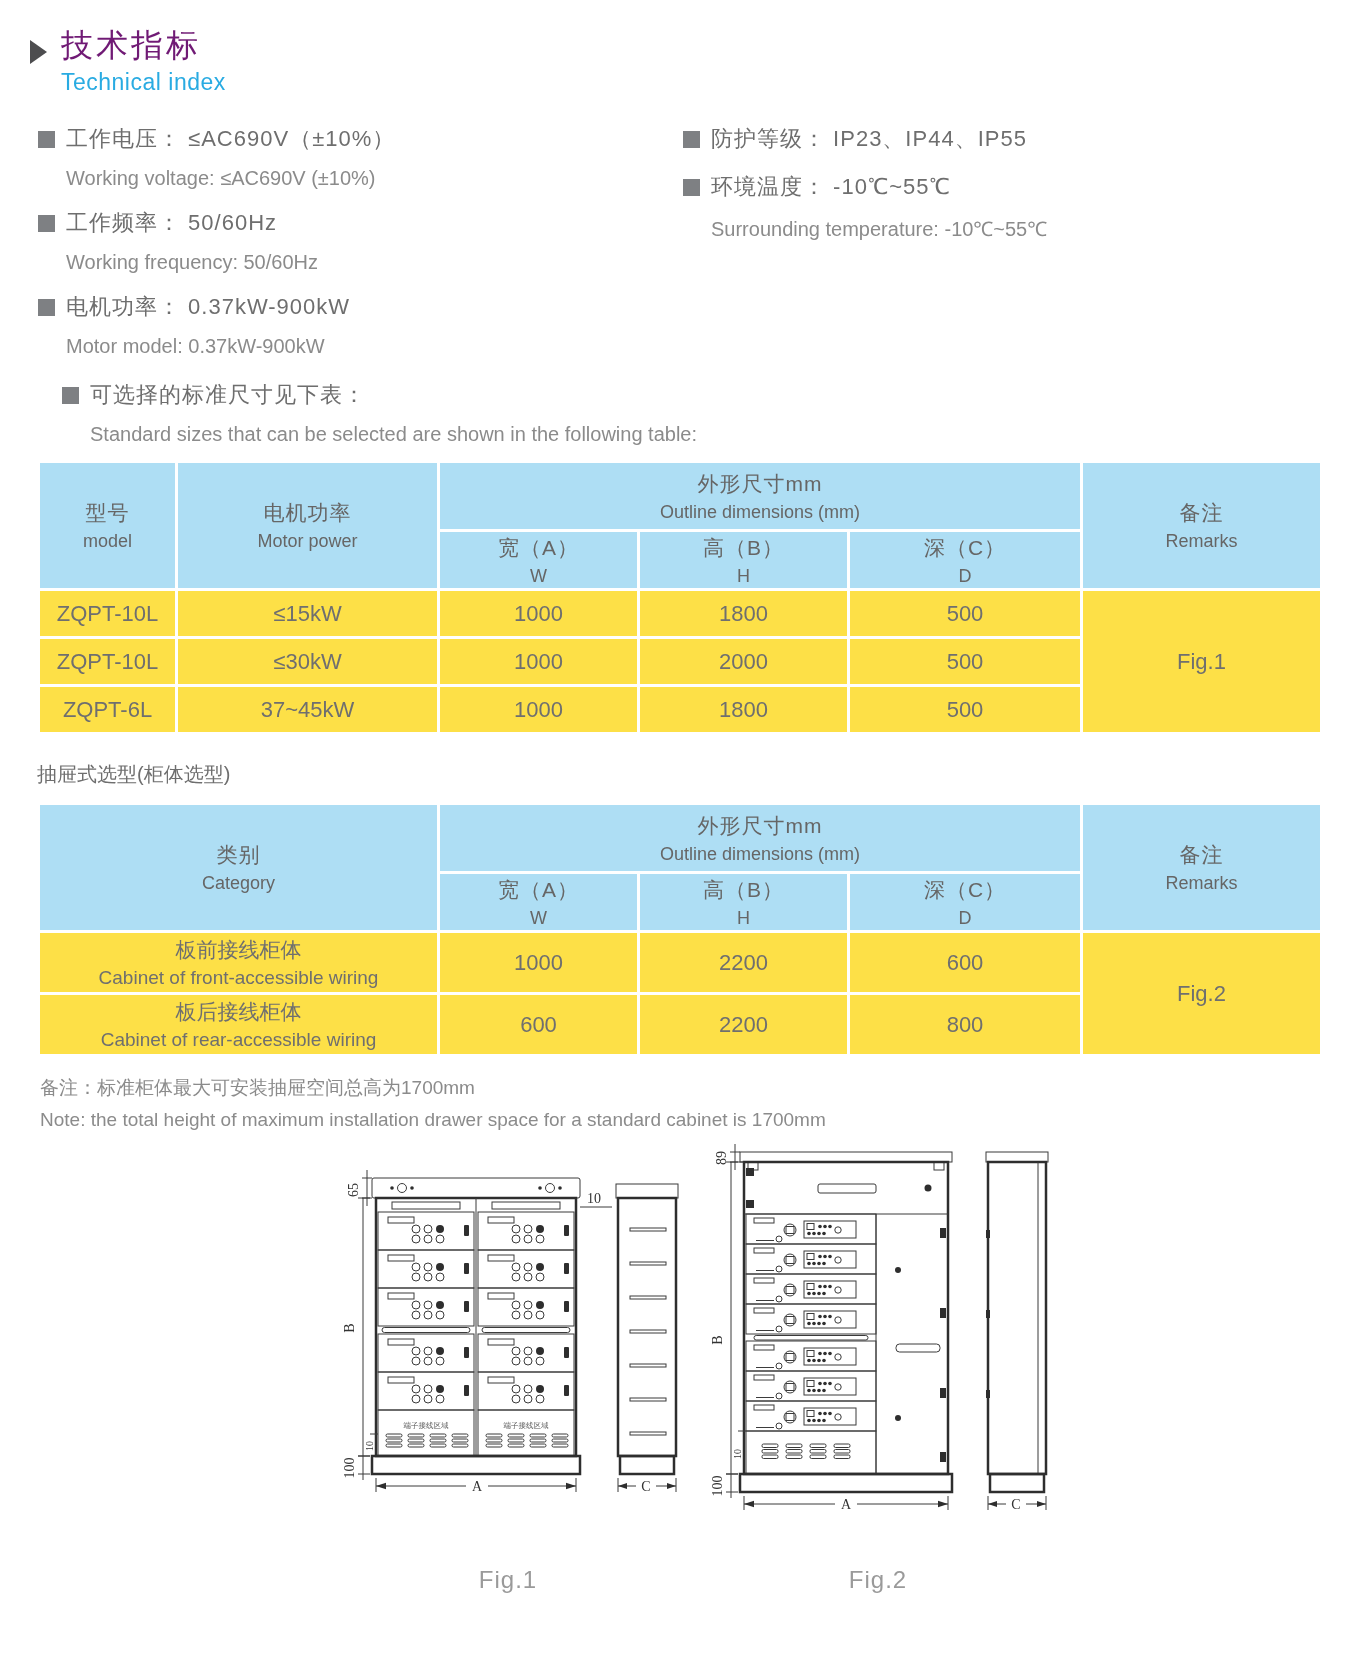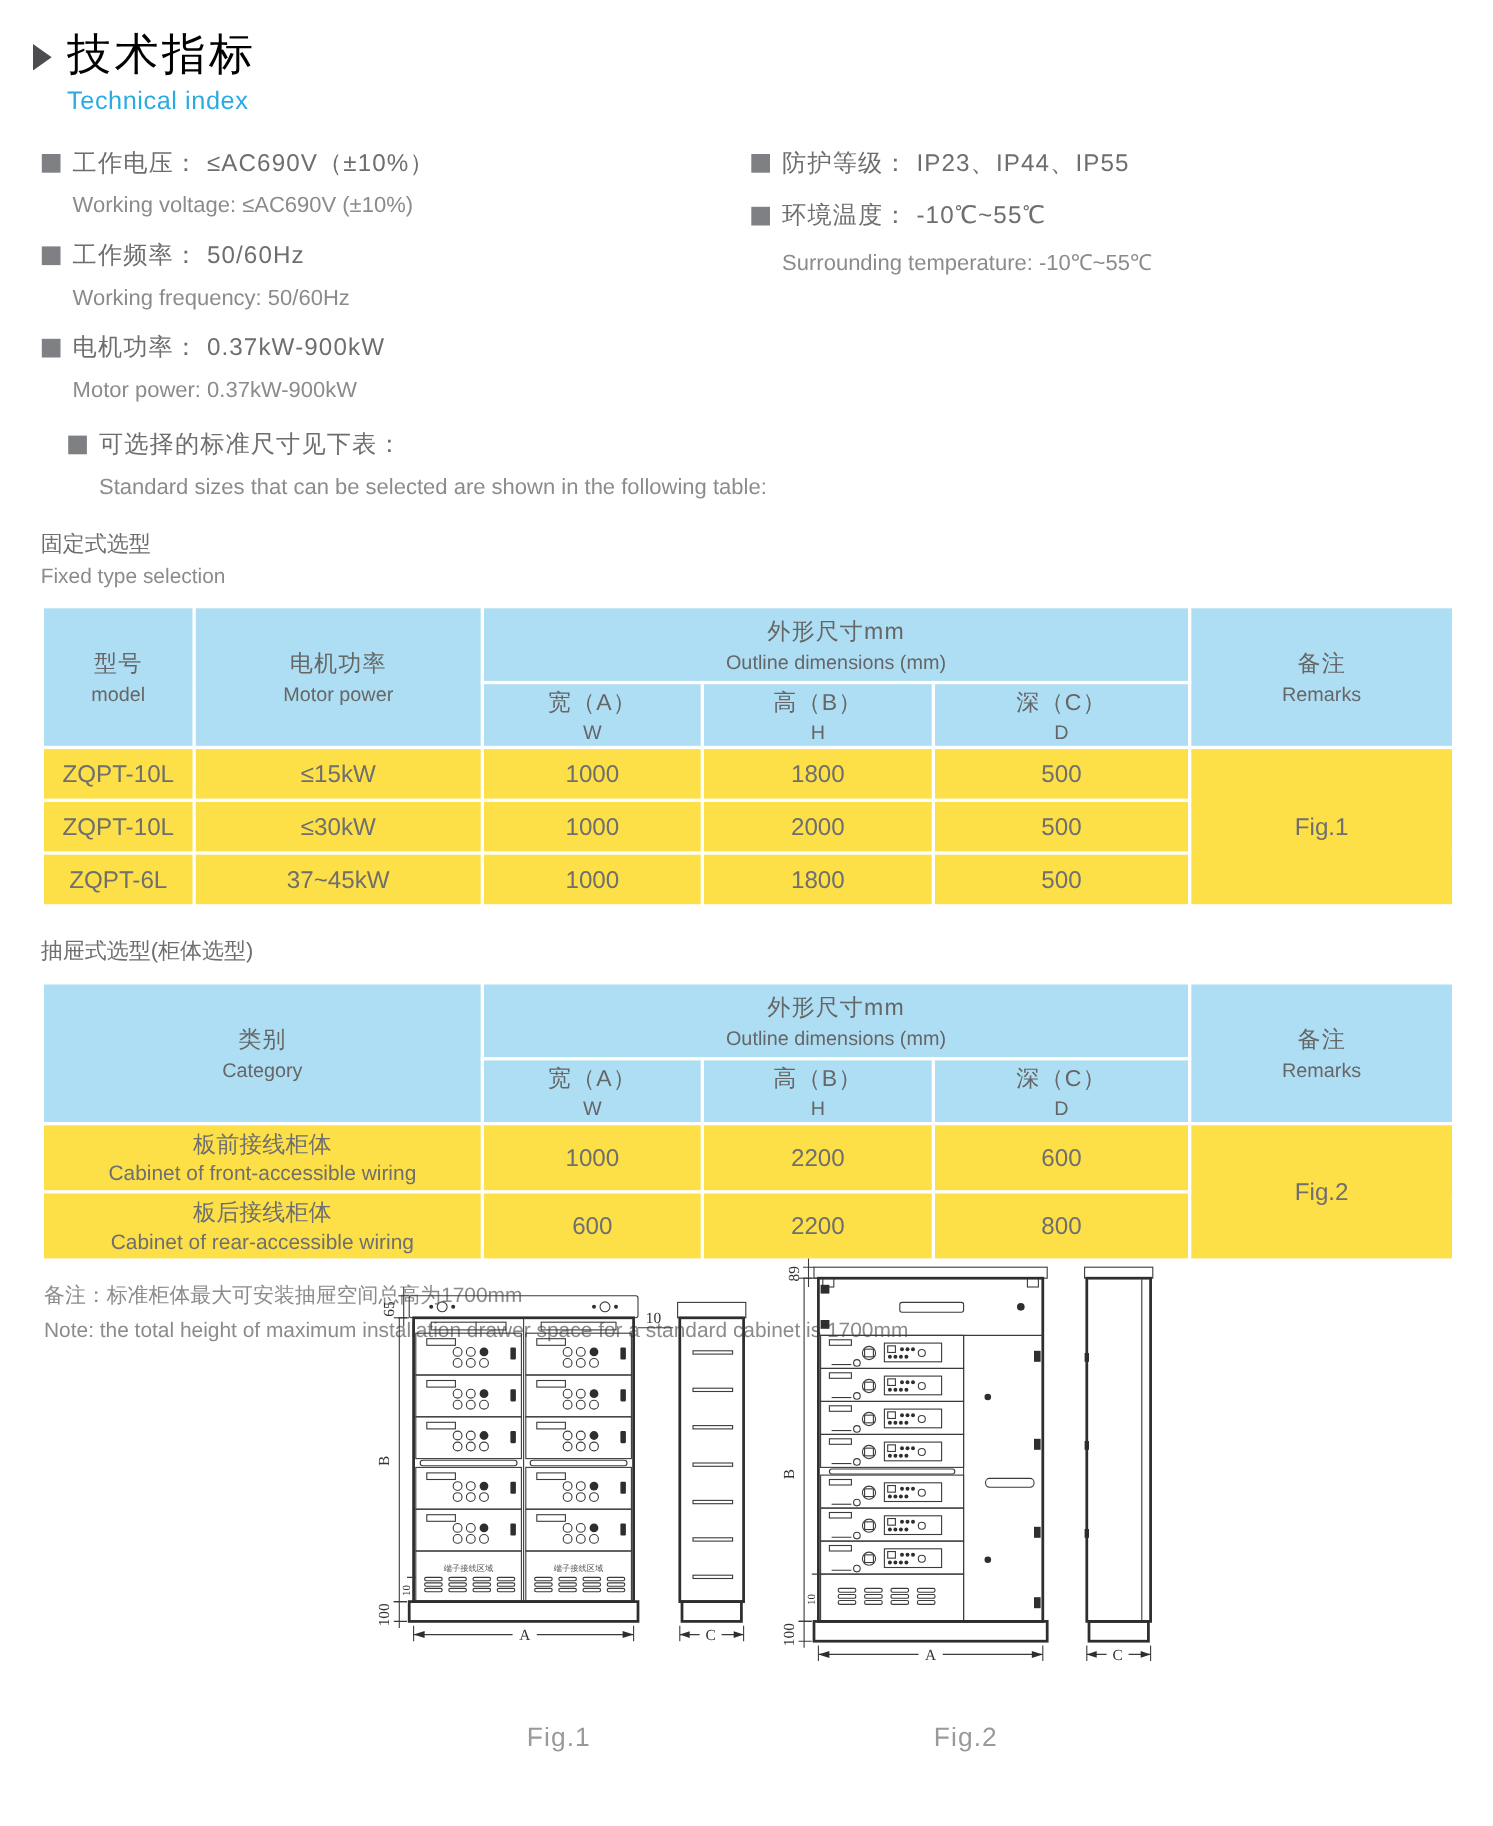--- a/index.html
+++ b/index.html
@@ -2,21 +2,21 @@
 <html><head>
 <meta charset="utf-8">
 <style>
   html,body{margin:0;padding:0;background:#fff;}
   body{width:1357px;height:1660px;font-family:"Liberation Sans",sans-serif;color:#757575;}
   .page{position:relative;width:1357px;height:1660px;overflow:hidden;background:#fff;}
 
   
   .header{display:flex;align-items:flex-start;padding:28px 0 0 30px;}
   .tri{width:0;height:0;border-left:17px solid #4d4d4f;border-top:12px solid transparent;border-bottom:12px solid transparent;margin:12px 14px 0 0;}
-  .title-zh{font-size:40px;color:#000000;font-weight:400;margin:0;letter-spacing:3px;line-height:1.1;}
+  .title-zh{font-size:32px;color:#701a75;font-weight:400;margin:0;letter-spacing:3px;line-height:1.1;}
   .title-en{font-size:23px;color:#29abe2;margin-top:6px;letter-spacing:.5px;}
 
   
   .specs{display:grid;grid-template-columns:645px 1fr;padding:10px 0 0 38px;}
   .spec{margin-top:18px;}
   .spec-zh{display:flex;align-items:center;font-size:22px;color:#6e6e6e;letter-spacing:1px;}
   .sq{width:17px;height:17px;background:#7e8083;margin-right:11px;flex:none;}
   .spec-en{font-size:20px;color:#8b8b8b;margin:13px 0 0 28px;}
   .intro{padding:4px 16px 0 62px;}
 
@@ -82,21 +82,21 @@
             <span class="sq"></span>
             <span>工作频率： 50/60Hz</span>
           </div>
         <div class="spec-en">Working frequency: 50/60Hz</div>
       </div>
       <div class="spec">
         <div class="spec-zh">
             <span class="sq"></span>
             <span>电机功率： 0.37kW-900kW</span>
           </div>
-        <div class="spec-en">Motor power: 0.37kW-900kW</div>
+        <div class="spec-en">Motor model: 0.37kW-900kW</div>
       </div>
     </div>
     <div>
       <div class="spec">
         <div class="spec-zh">
             <span class="sq"></span>
             <span>防护等级： IP23、IP44、IP55</span>
           </div>
       </div>
       <div class="spec">
@@ -112,24 +112,20 @@
   <div class="intro">
     <div class="spec">
       <div class="spec-zh">
           <span class="sq"></span>
           <span>可选择的标准尺寸见下表：</span>
         </div>
       <div class="spec-en">Standard sizes that can be selected are shown in the following table:</div>
     </div>
   </div>
 
-  <div class="tbl-cap">
-    <div class="zh">固定式选型</div>
-    <div class="en">Fixed type selection</div>
-  </div>
 
   <table class="spec-table">
     <colgroup>
         <col style="width:138px">
         <col style="width:262px">
         <col style="width:200px">
         <col style="width:210px">
         <col style="width:233px">
         <col style="width:240px">
       </colgroup>

